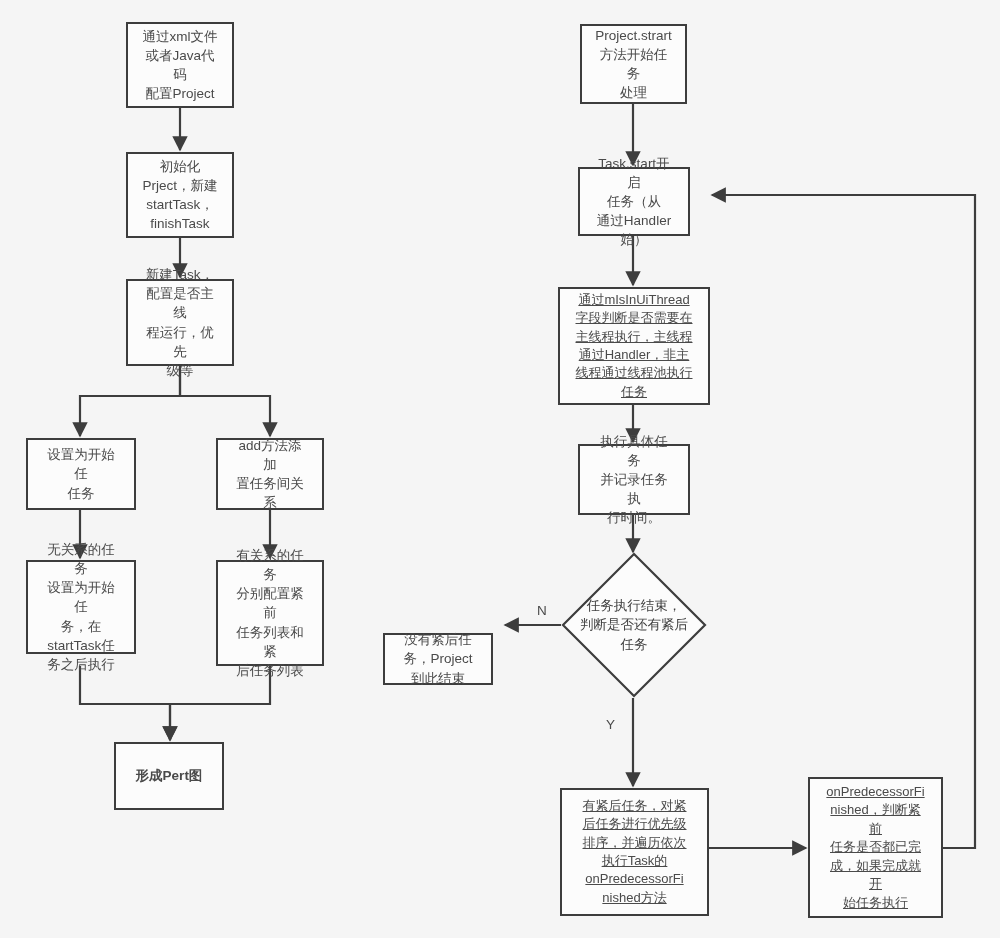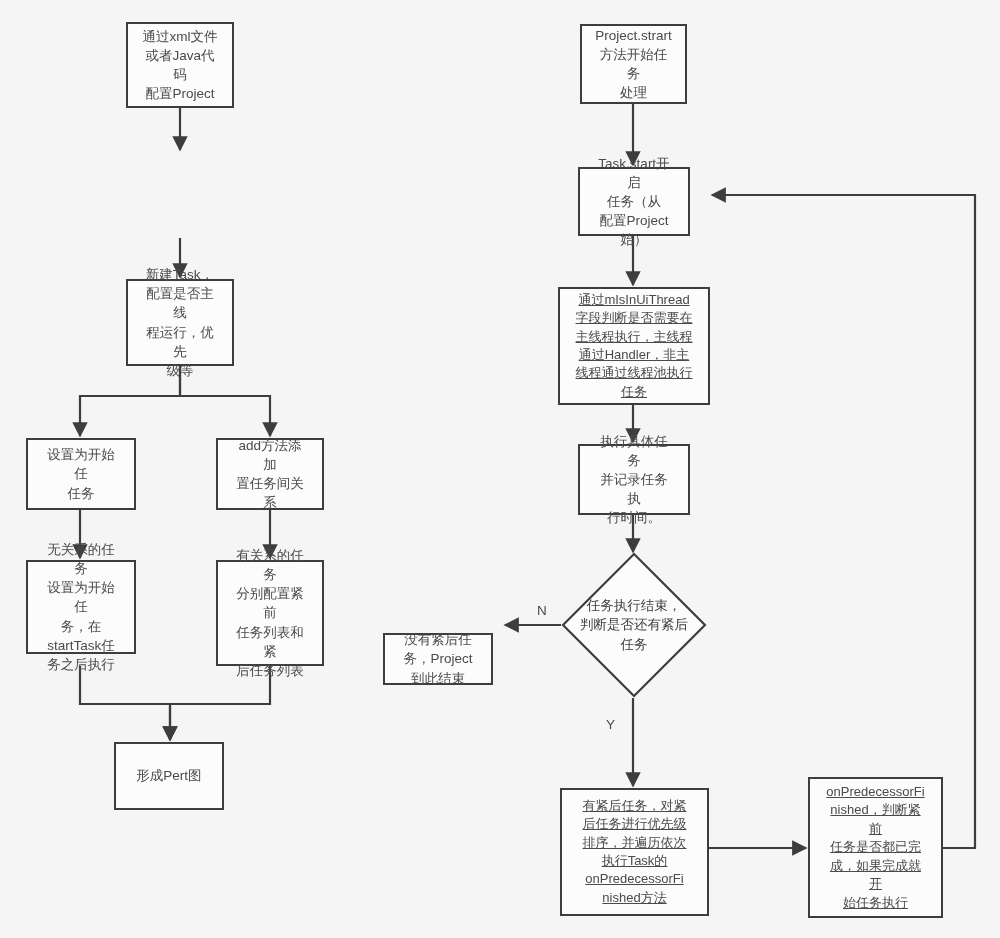--- a/index.html
+++ b/index.html
@@ -99,20 +99,24 @@
       <path d="M 709 848 L 806 848"></path>
 
       <path d="M 943 848 L 975 848 L 975 195 L 712 195"></path>
     </g>
   </svg>
 
   <div class="node" style="left:126px; top:22px; width:108px; height:86px;">通过xml文件
 或者Java代码
 配置Project</div>
 
+  <div class="node" style="left:126px; top:152px; width:108px; height:86px;">初始化
+Prject，新建
+startTask，
+finishTask</div>
 
   <div class="node" style="left:126px; top:279px; width:108px; height:87px;">新建Task，
 配置是否主线
 程运行，优先
 级等</div>
 
   <div class="node" style="left:26px; top:438px; width:110px; height:72px;">设置为开始任
 任务</div>
 
   <div class="node" style="left:216px; top:438px; width:108px; height:72px;">add方法添加
@@ -122,29 +126,29 @@
 设置为开始任
 务，在
 startTask任
 务之后执行</div>
 
   <div class="node" style="left:216px; top:560px; width:108px; height:106px;">有关系的任务
 分别配置紧前
 任务列表和紧
 后任务列表</div>
 
-  <div class="node" style="left:114px; top:742px; width:110px; height:68px;">形成Pert图</div>
+  <div class="node" style="left:114px; top:742px; width:110px; height:68px;font-weight:bold;">形成Pert图</div>
 
   <div class="node" style="left:580px; top:24px; width:107px; height:80px;">Project.strart
 方法开始任务
 处理</div>
 
   <div class="node" style="left:578px; top:167px; width:112px; height:69px;">Task.start开启
 任务（从
-配置Project
+通过Handler
 始）</div>
 
   <div class="node small" style="left:558px; top:287px; width:152px; height:118px;">通过mIsInUiThread
 字段判断是否需要在
 主线程执行，主线程
 通过Handler，非主
 线程通过线程池执行
 任务</div>
 
   <div class="node" style="left:578px; top:444px; width:112px; height:71px;">执行具体任务

